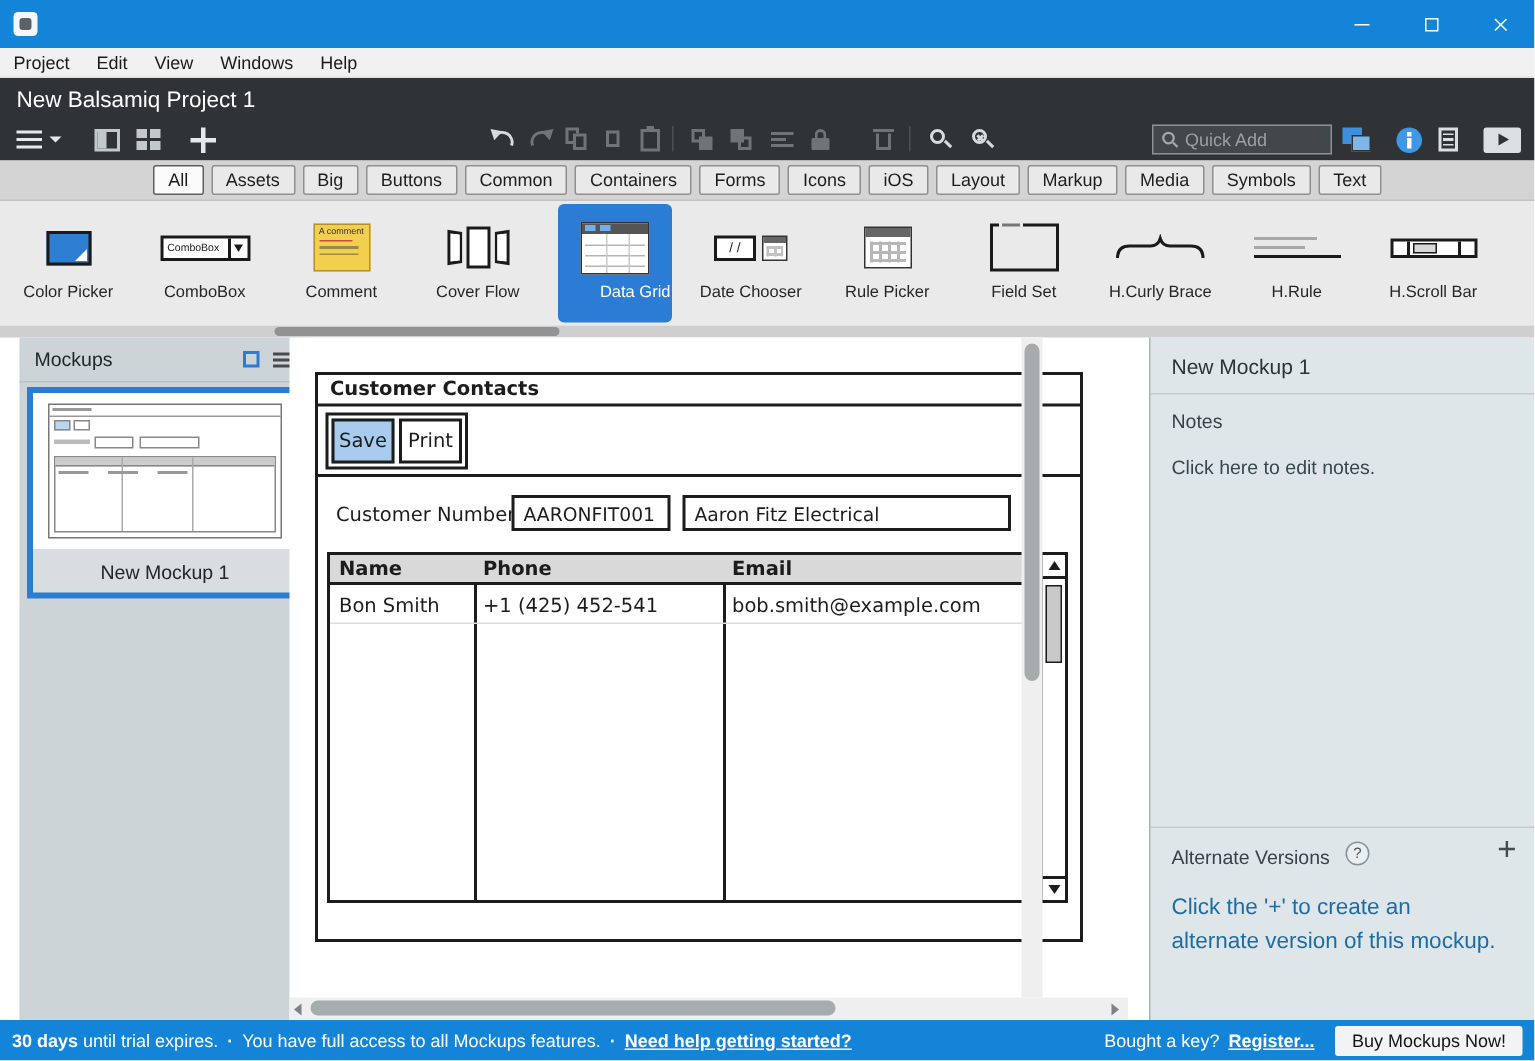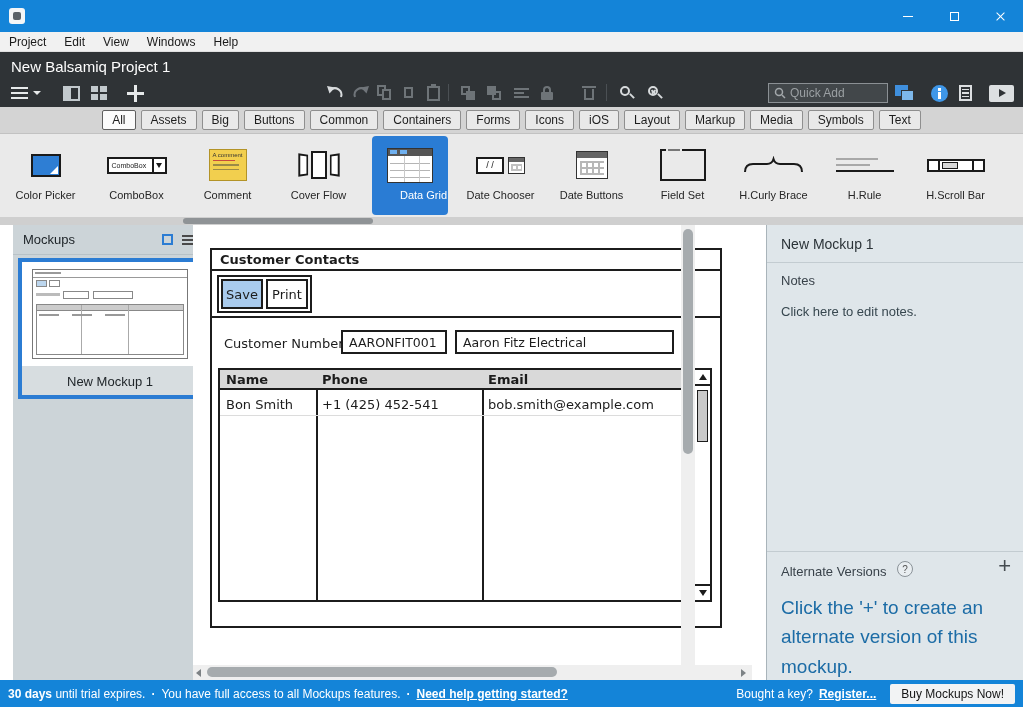--- a/index.html
+++ b/index.html
@@ -196,21 +196,21 @@
   
   .rightpanel { position:absolute; left:766px; top:225px; width:257px; height:455px; background:#dfe6ea; border-left:1px solid #a9b4ba; }
   .rp-title { position:absolute; left:14px; top:11px; font-size:14px; color:#2b3338; }
   .rp-div1 { position:absolute; left:0; top:37px; width:100%; height:1px; background:#c3ccd1; }
   .rp-notes { position:absolute; left:14px; top:48px; font-size:13px; color:#39424a; }
   .rp-noteshint { position:absolute; left:14px; top:79px; font-size:13px; color:#37474f; }
   .rp-div2 { position:absolute; left:0; top:326px; width:100%; height:1px; background:#c3ccd1; }
   .rp-alt { position:absolute; left:14px; top:339px; font-size:13px; color:#39424a; }
   .helpcirc { position:absolute; left:130px; top:336px; width:16px; height:16px; border:1px solid #8a9298; border-radius:50%; font-size:10px; color:#555; display:flex; align-items:center; justify-content:center; background:#e9eef1; }
   .rp-plus { position:absolute; right:12px; top:330px; font-size:22px; color:#454b50; font-weight:400; line-height:22px; }
-  .rp-althint { position:absolute; left:14px; top:368px; width:220px; font-size:19px; line-height:1.55; color:#1c6ca6; }
+  .rp-althint { position:absolute; left:14px; top:368px; width:220px; font-size:15px; line-height:1.55; color:#1c6ca6; }
 
   
   .statusbar { position:absolute; left:0; top:680px; width:1023px; height:27px; background:#1484d8; color:#fff; display:flex; align-items:center; font-size:12px; padding:0 8px; }
   .sb-left { display:flex; align-items:center; gap:6px; white-space:nowrap; }
   .sb-bold { font-weight:bold; }
   .sb-link { text-decoration:underline; font-weight:bold; }
   .sb-right { margin-left:auto; display:flex; align-items:center; gap:6px; white-space:nowrap; }
   .buy-btn { background:#f2f3f4; color:#141414; border:none; border-radius:2px; padding:3px 11px; font-size:12px; font-family:"Liberation Sans",sans-serif; margin-left:8px; }
 </style>
 </head>
@@ -469,21 +469,21 @@
           </div>
         </div>
         <div class="clabel">Date Chooser</div>
       </div>
   </div>
   <div class="slot">
     <div class="tile">
         <div class="cicon">
           <div class="dp-ic"></div>
         </div>
-        <div class="clabel">Date Buttons</div>
+        <div class="clabel">Rule Picker</div>
       </div>
   </div>
   <div class="slot">
     <div class="tile">
         <div class="cicon">
           <div class="fs-ic"></div>
         </div>
         <div class="clabel">Field Set</div>
       </div>
   </div>

